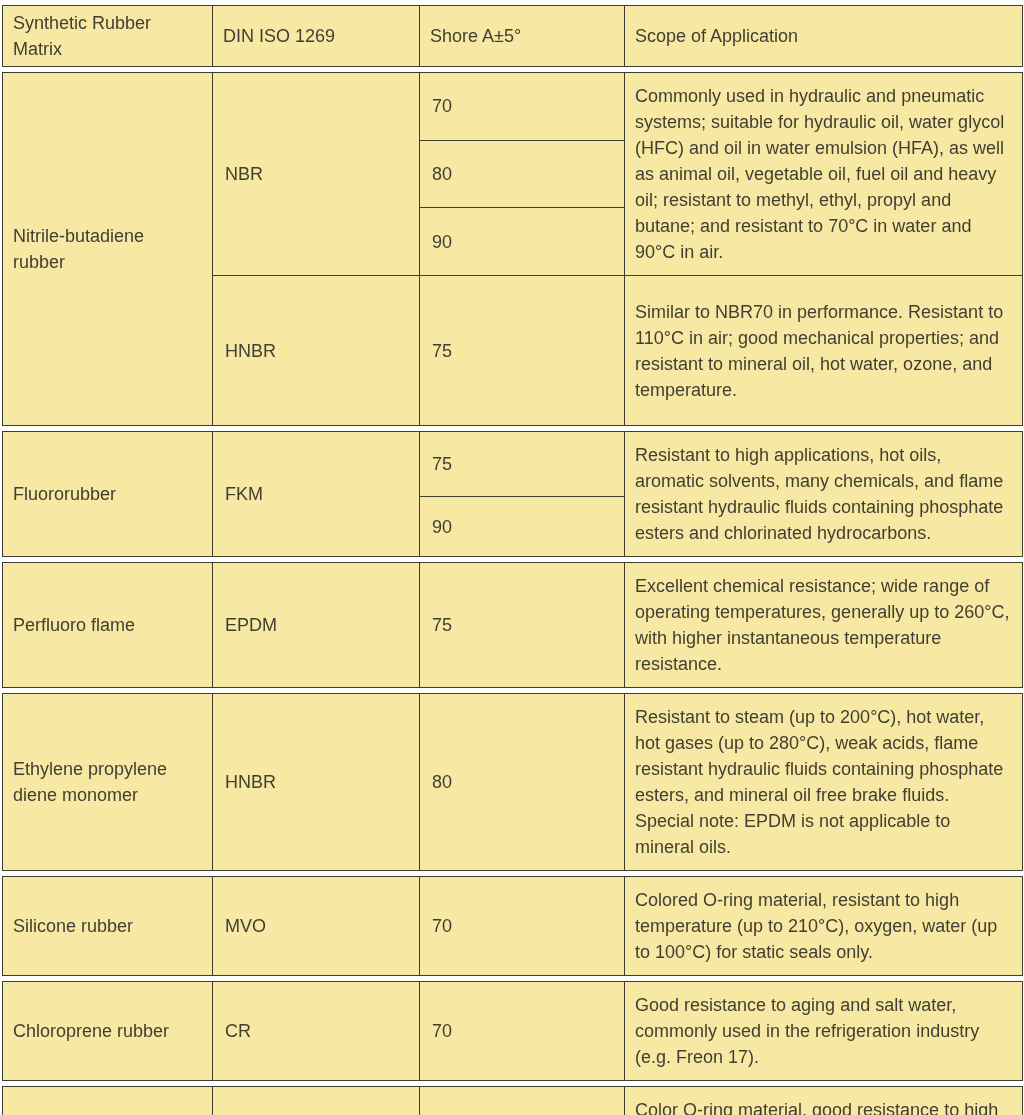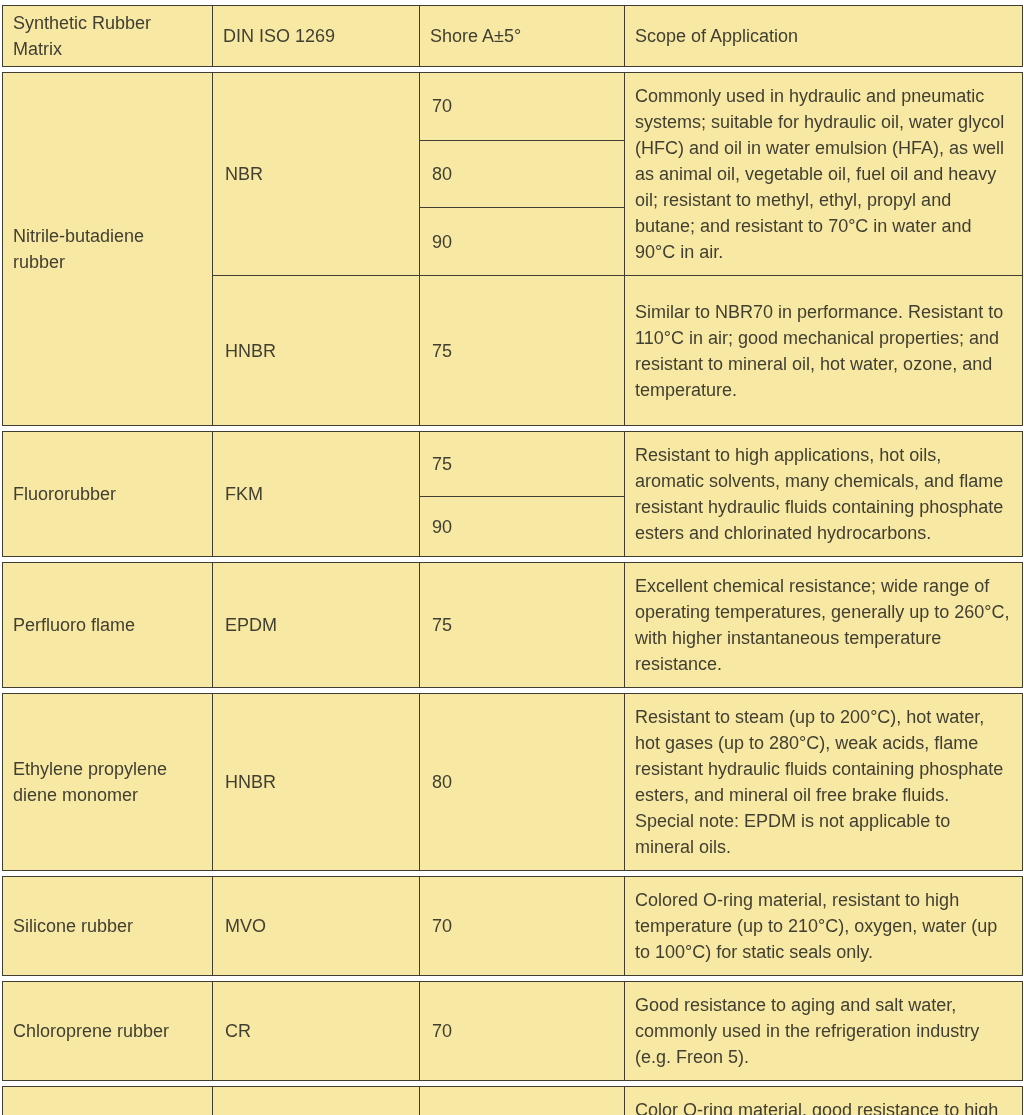--- a/index.html
+++ b/index.html
@@ -174,21 +174,21 @@
         <col class="w1">
         <col class="w2">
         <col class="w3">
         <col class="w4">
       </colgroup>
     <tbody>
       <tr class="h95">
         <td class="matrix">Chloroprene rubber</td>
         <td class="din">CR</td>
         <td class="shore">70</td>
-        <td class="scope">Good resistance to aging and salt water, commonly used in the refrigeration industry (e.g. Freon 5).</td>
+        <td class="scope">Good resistance to aging and salt water, commonly used in the refrigeration industry (e.g. Freon 17).</td>
       </tr>
     </tbody>
   </table>
 
   <table class="tbl">
     <colgroup>
         <col class="w1">
         <col class="w2">
         <col class="w3">
         <col class="w4">

